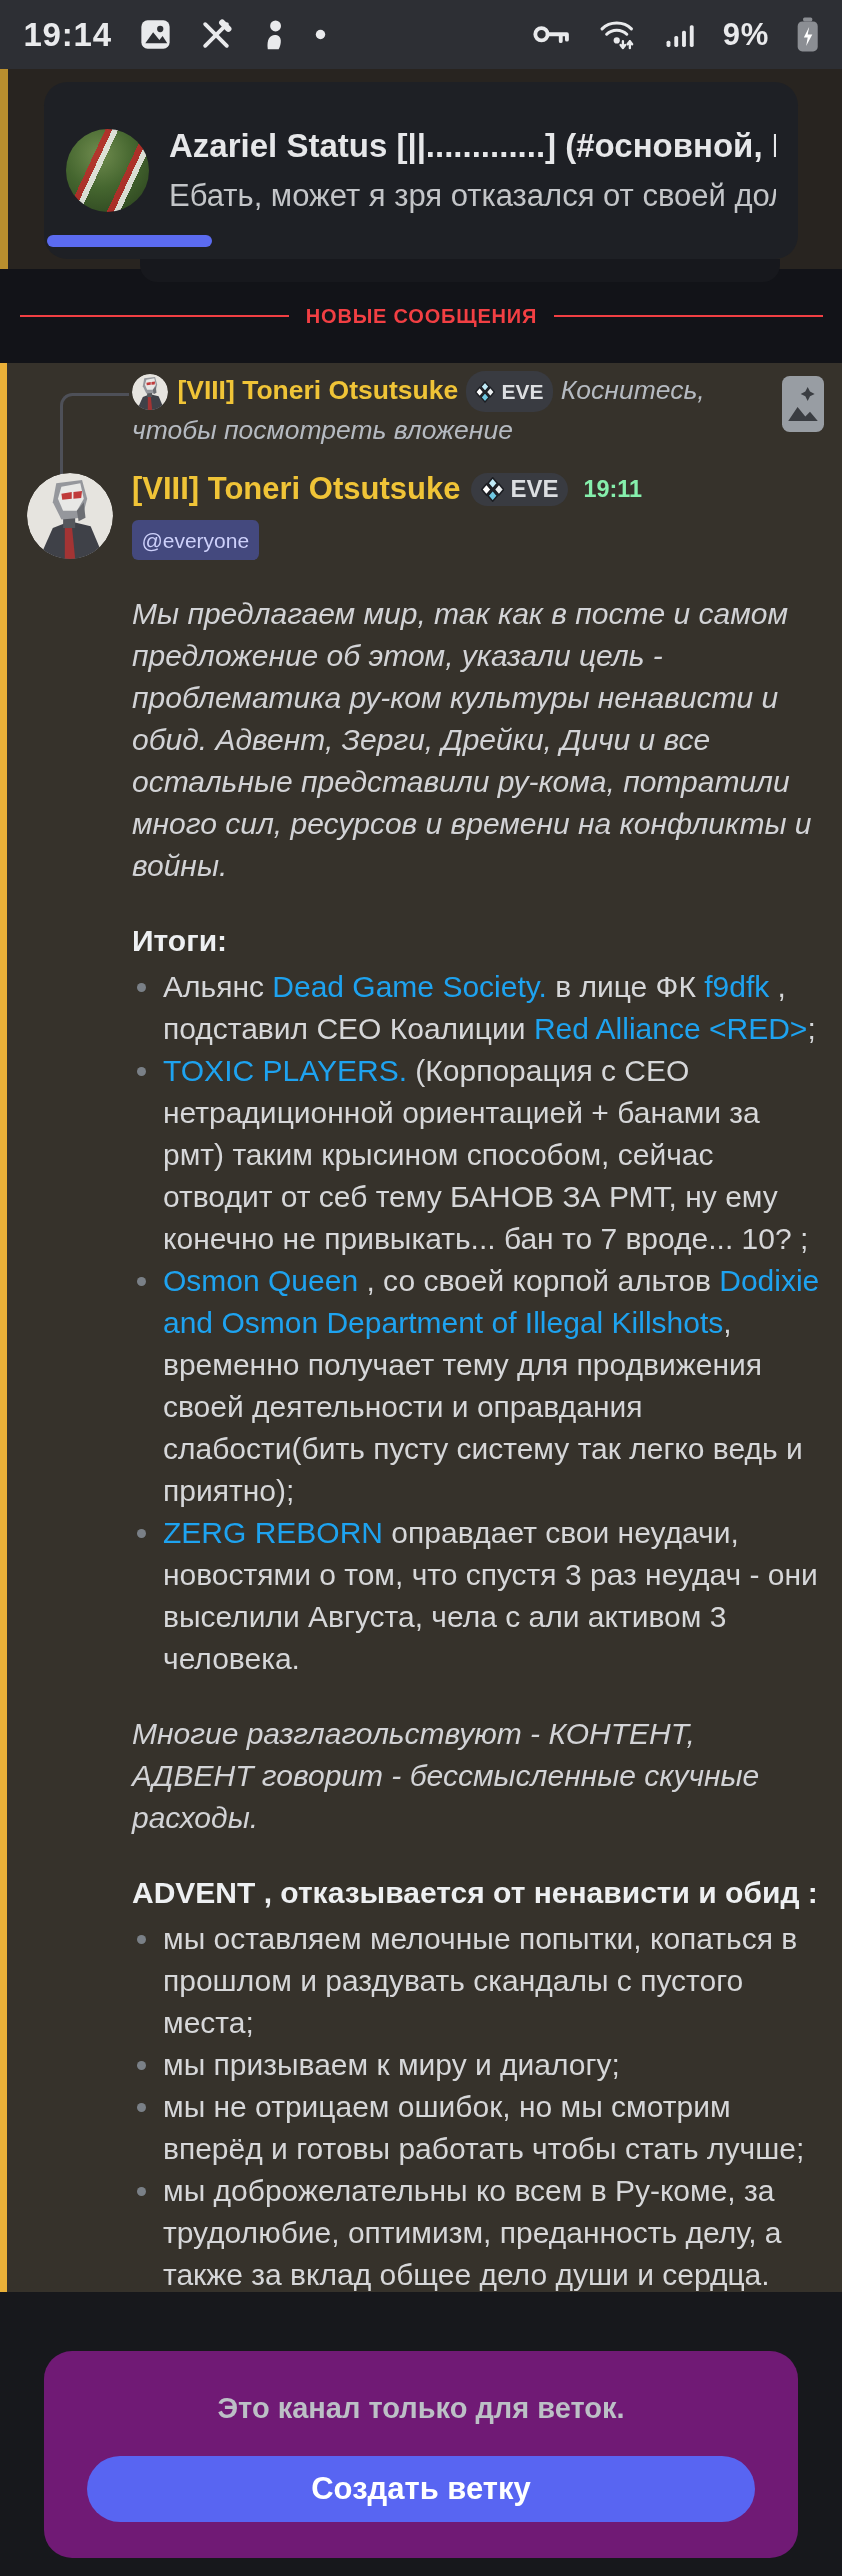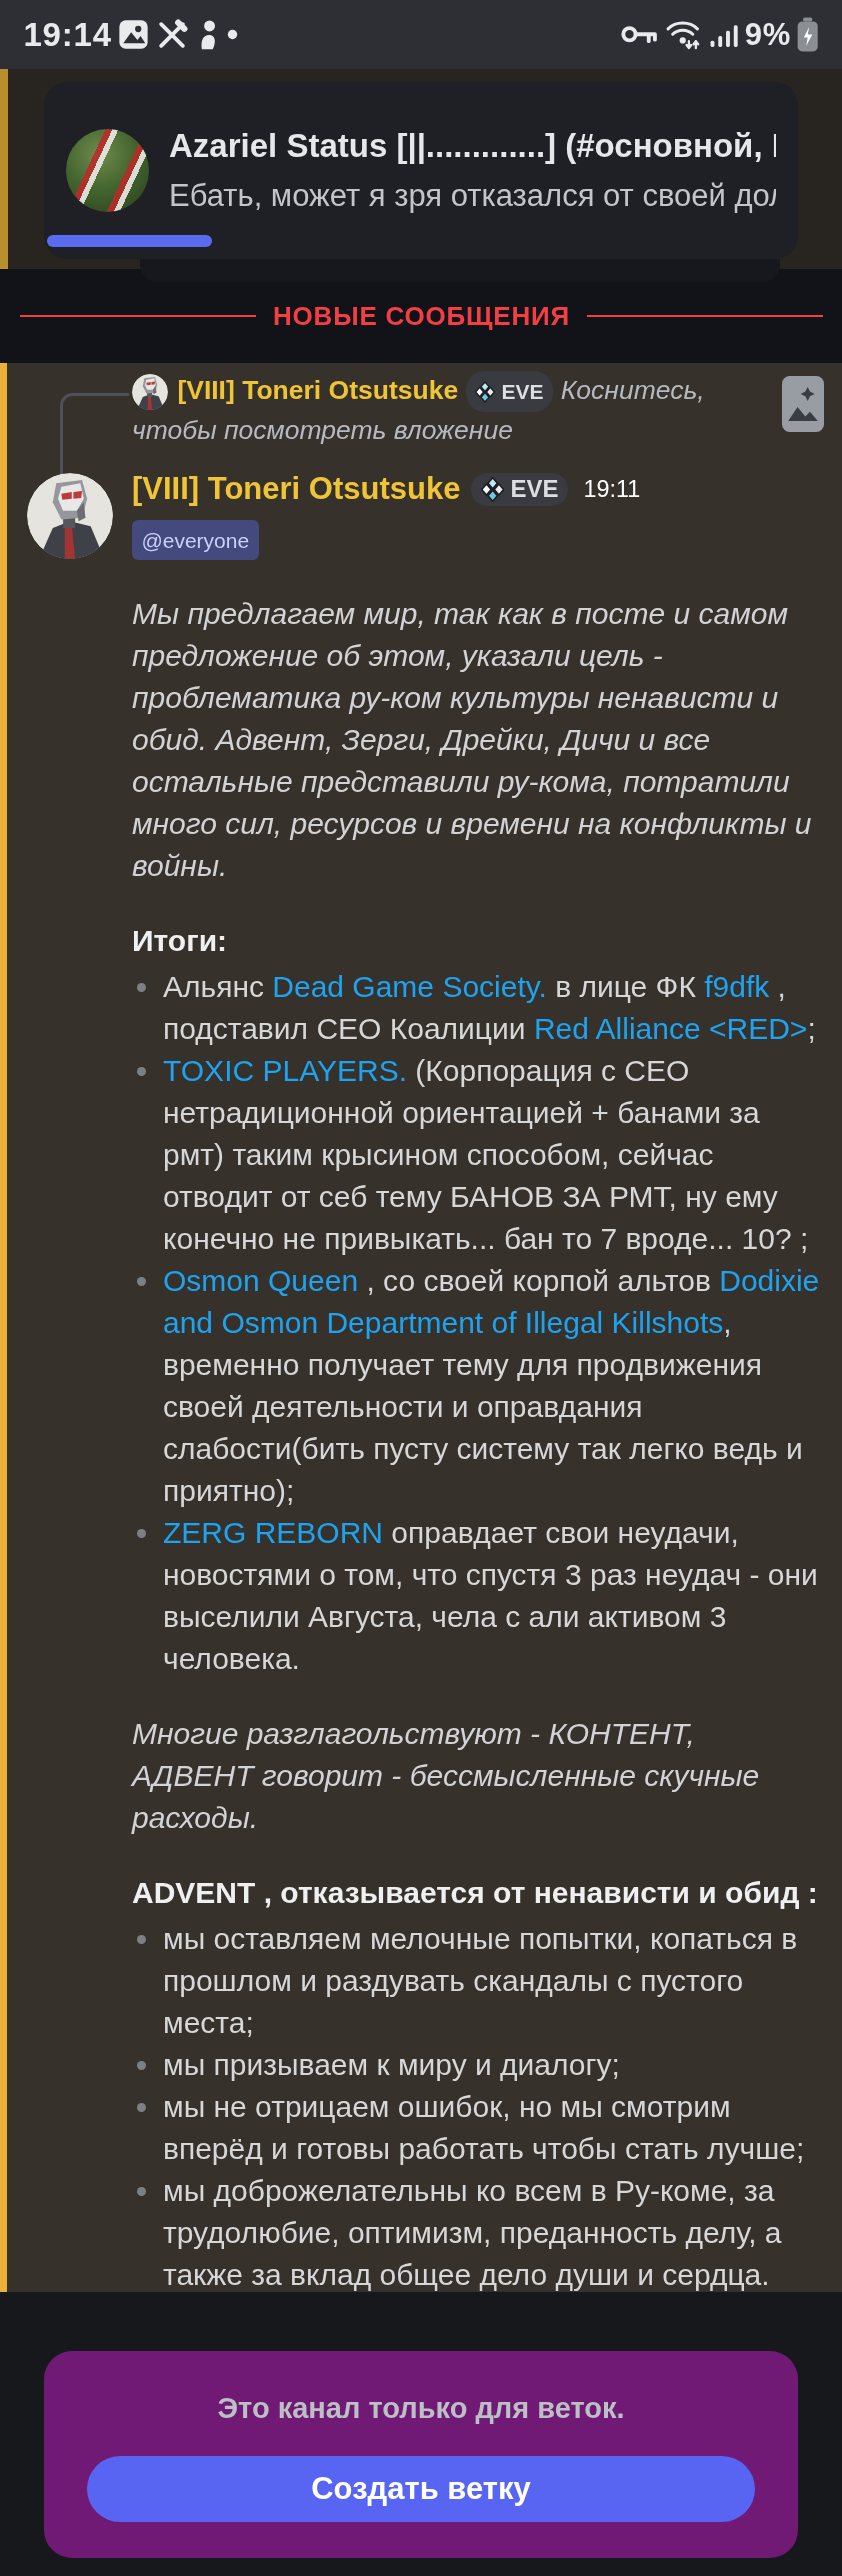--- a/index.html
+++ b/index.html
@@ -4,34 +4,34 @@
 <style>
   * { margin:0; padding:0; box-sizing:border-box; }
   html,body { width:843px; height:2576px; background:#131418; overflow:hidden;
               font-family:"Liberation Sans", sans-serif; }
   #screen { position:relative; width:843px; height:2576px; }
 
   
   .status-bar { position:absolute; left:0; top:0; width:843px; height:69px;
     background:#2d2f34; display:flex; align-items:center; justify-content:space-between;
     padding:0 23.4px; color:#e9eaec; }
-  .sb-left, .sb-right { display:flex; align-items:center; gap:5px; }
+  .sb-left, .sb-right { display:flex; align-items:center; gap:27px; }
   .sb-time { font-size:33px; font-weight:700; letter-spacing:0.8px; }
   .sb-ico svg { display:block; }
 
   
   .backdrop-top { position:absolute; left:0; top:69px; width:843px; height:201px;
     background:#282420; }
   .backdrop-top::before { content:""; position:absolute; left:0; top:0; bottom:0;
     width:7.8px; background:#b98f2e; }
   .dark-band { position:absolute; left:0; top:269px; width:843px; height:94px;
     background:#121318; display:flex; align-items:center; }
   .nm-divider { display:flex; align-items:center; width:100%; padding:0 20px; }
   .nm-line { flex:1; height:2.3px; background:var(--new-messages-red,#f23f43); }
-  .nm-label { color:var(--new-messages-red,#f23f43); font-size:26px; font-weight:700;
+  .nm-label { color:var(--new-messages-red,#f23f43); font-size:20px; font-weight:700;
     letter-spacing:0.8px; margin:0 17px; white-space:nowrap; }
 
   
   .highlight { position:absolute; left:0; top:363px; width:843px; height:2455px;
     background:var(--highlight-bg,#36322b); border-left:7.8px solid var(--highlight-border,#eab038); }
 
   
   .reply-row { position:relative; padding-top:7.8px; min-height:78px; }
   .reply-spine { position:absolute; left:53px; top:30px; width:69px; height:94px;
     border-left:3.1px solid #4e5058; border-top:3.1px solid #4e5058; border-top-left-radius:12.5px; }
@@ -47,21 +47,21 @@
   .badge-lg { font-size:24px; margin-right:4.7px; }
   .attach-ico { position:absolute; right:19px; top:12.5px; }
 
   
   .message { position:relative; margin-top:22px; }
   .msg-avatar { position:absolute; left:19.5px; top:1.6px; width:86px; height:86px;
     border-radius:50%; overflow:hidden; }
   .msg-body { margin-left:125px; margin-right:22px; }
   .msg-header { display:flex; align-items:center; gap:11px; }
   .msg-user { color:var(--username-gold,#f0c437); font-size:31px; font-weight:700; }
-  .msg-time { color:#ffffff; font-size:23.4px; }
+  .msg-time { color:#86efac; font-size:23.4px;font-weight:bold; }
   .mention-chip { display:inline-block; margin-top:12.5px; background:var(--mention-bg,#44497e);
     color:var(--mention-text,#cdd0fa); font-size:21px; line-height:39px; padding:0.8px 9.4px;
     border-radius:6.2px; }
   .blocks { margin-top:7.8px; }
   .p { font-size:30px; line-height:42px; color:#d6d7d9; margin-top:33px; }
   .p.i { font-style:italic; color:#d2d3d6; }
   .p.h { font-weight:700; color:#eef0f2; }
   .link { color:var(--link-blue,#1ea3f0); text-decoration:none; cursor:pointer; }
   ul.bullets { list-style:none; margin-top:4px; }
   ul.bullets li { position:relative; font-size:30px; line-height:42px; color:#d6d7d9;

